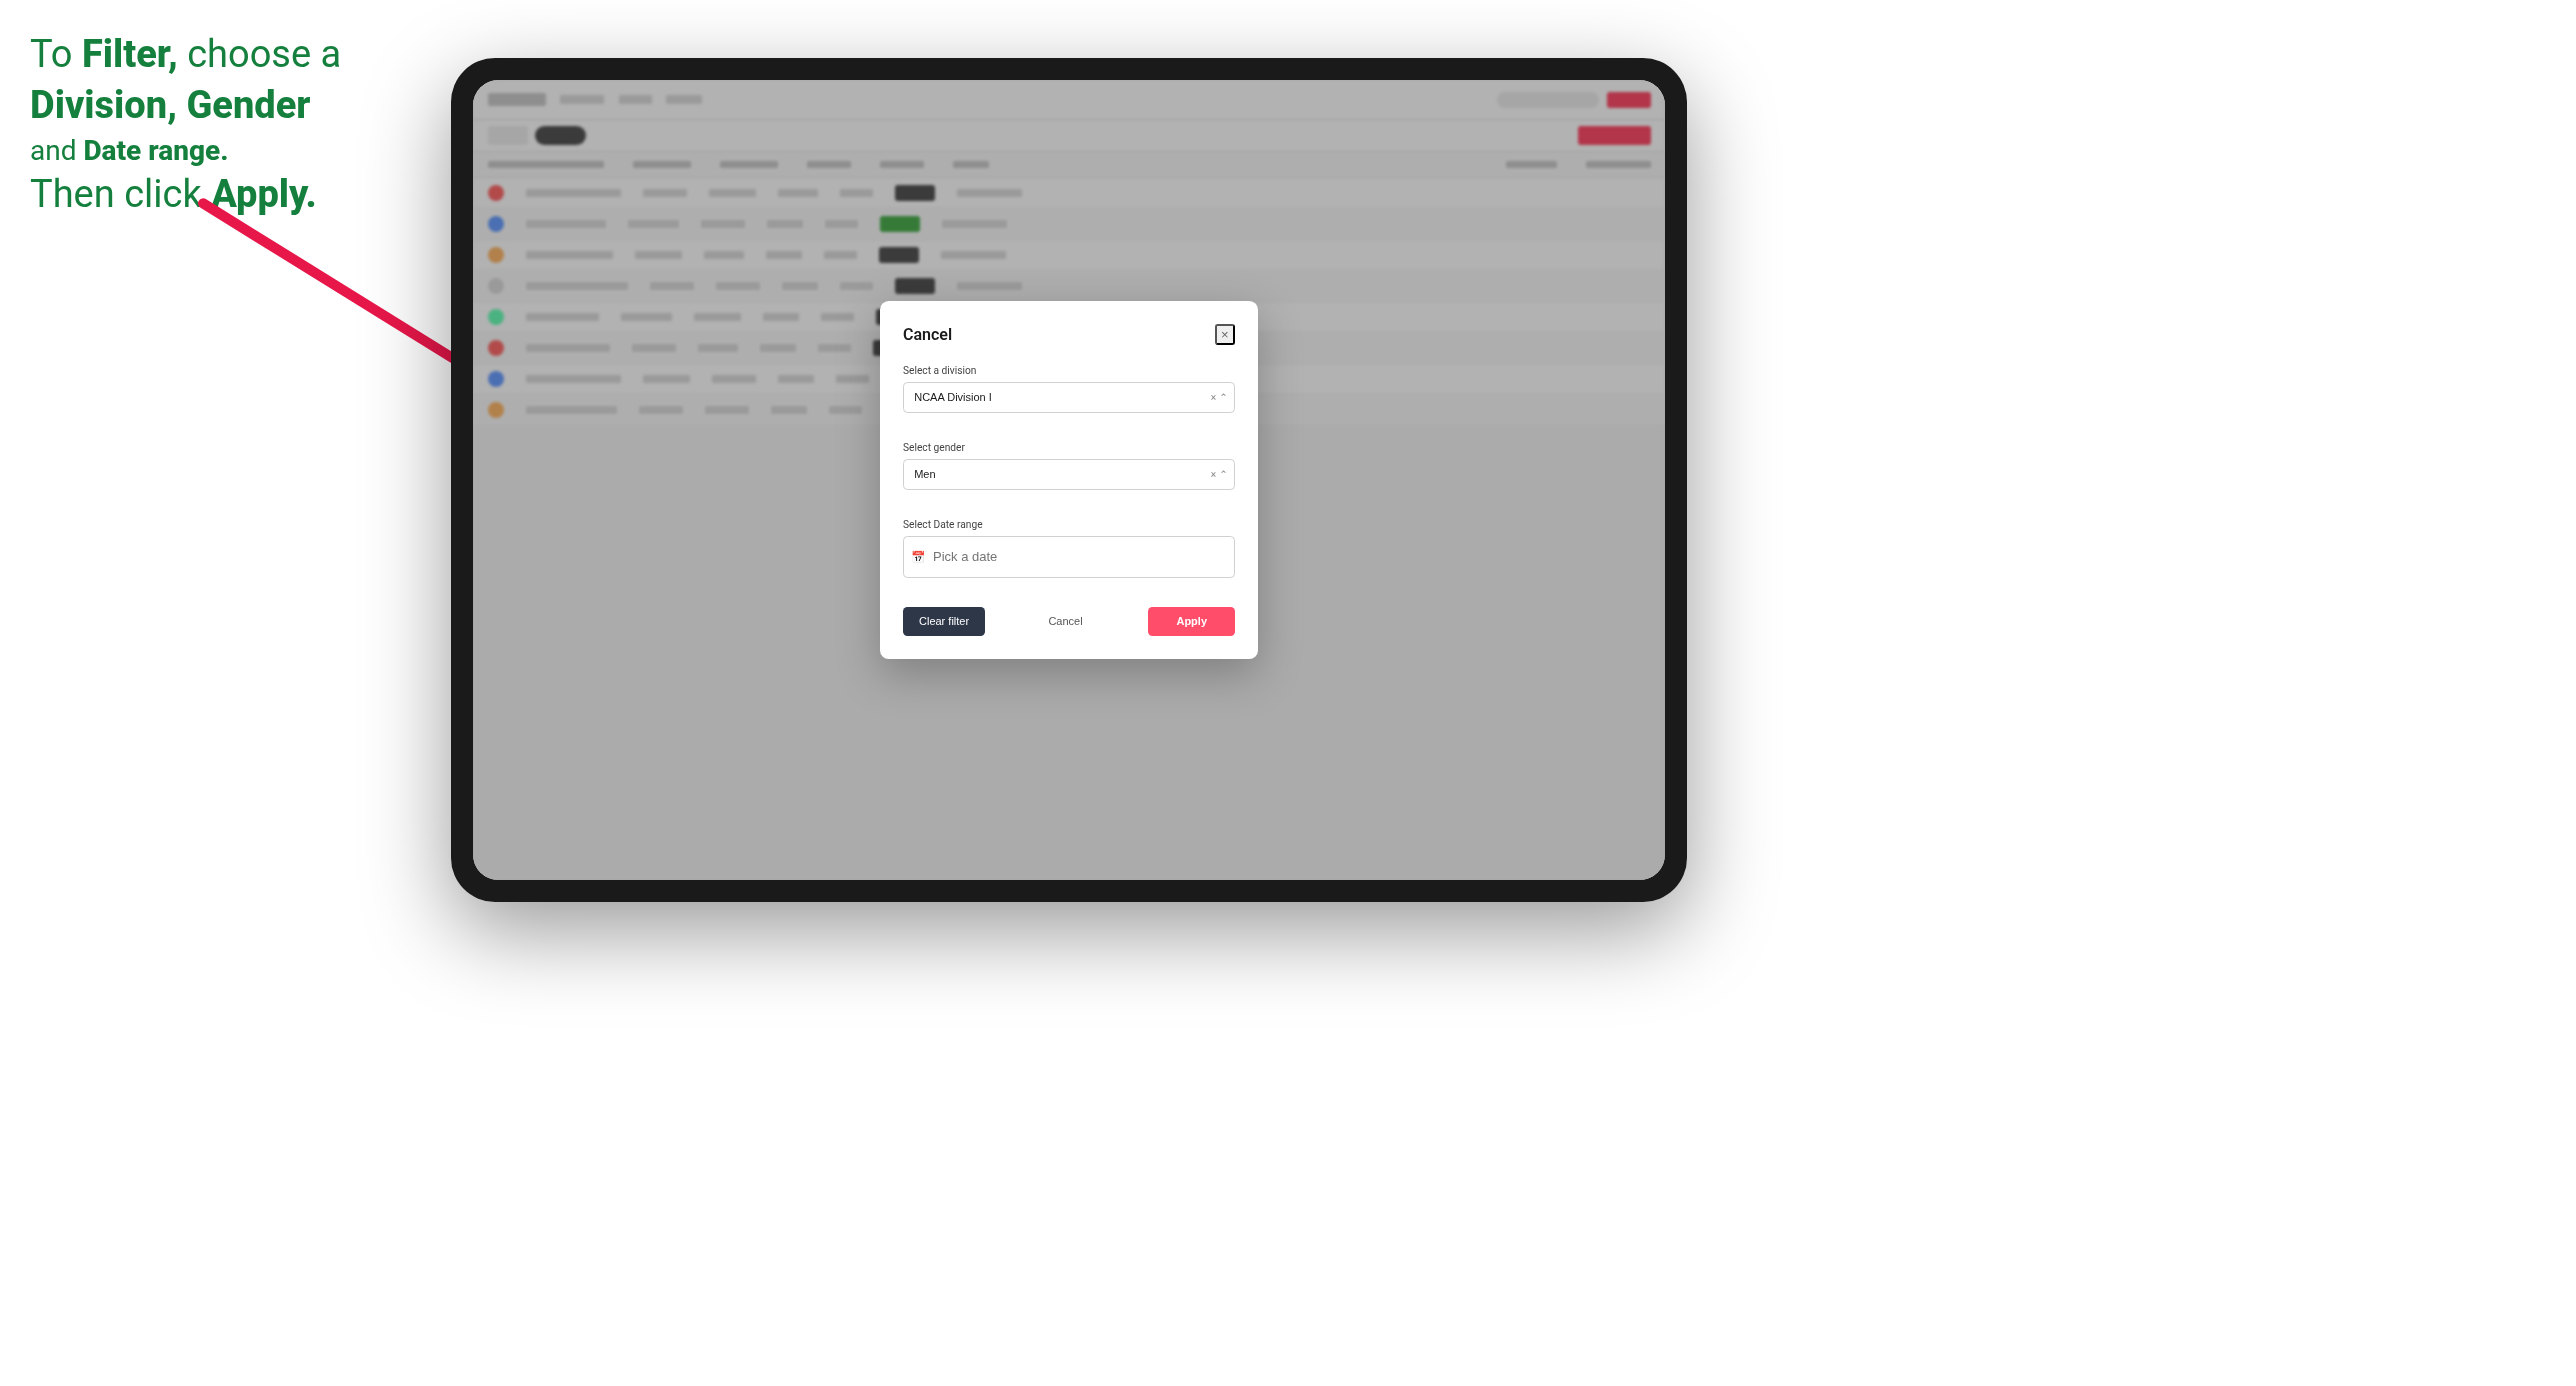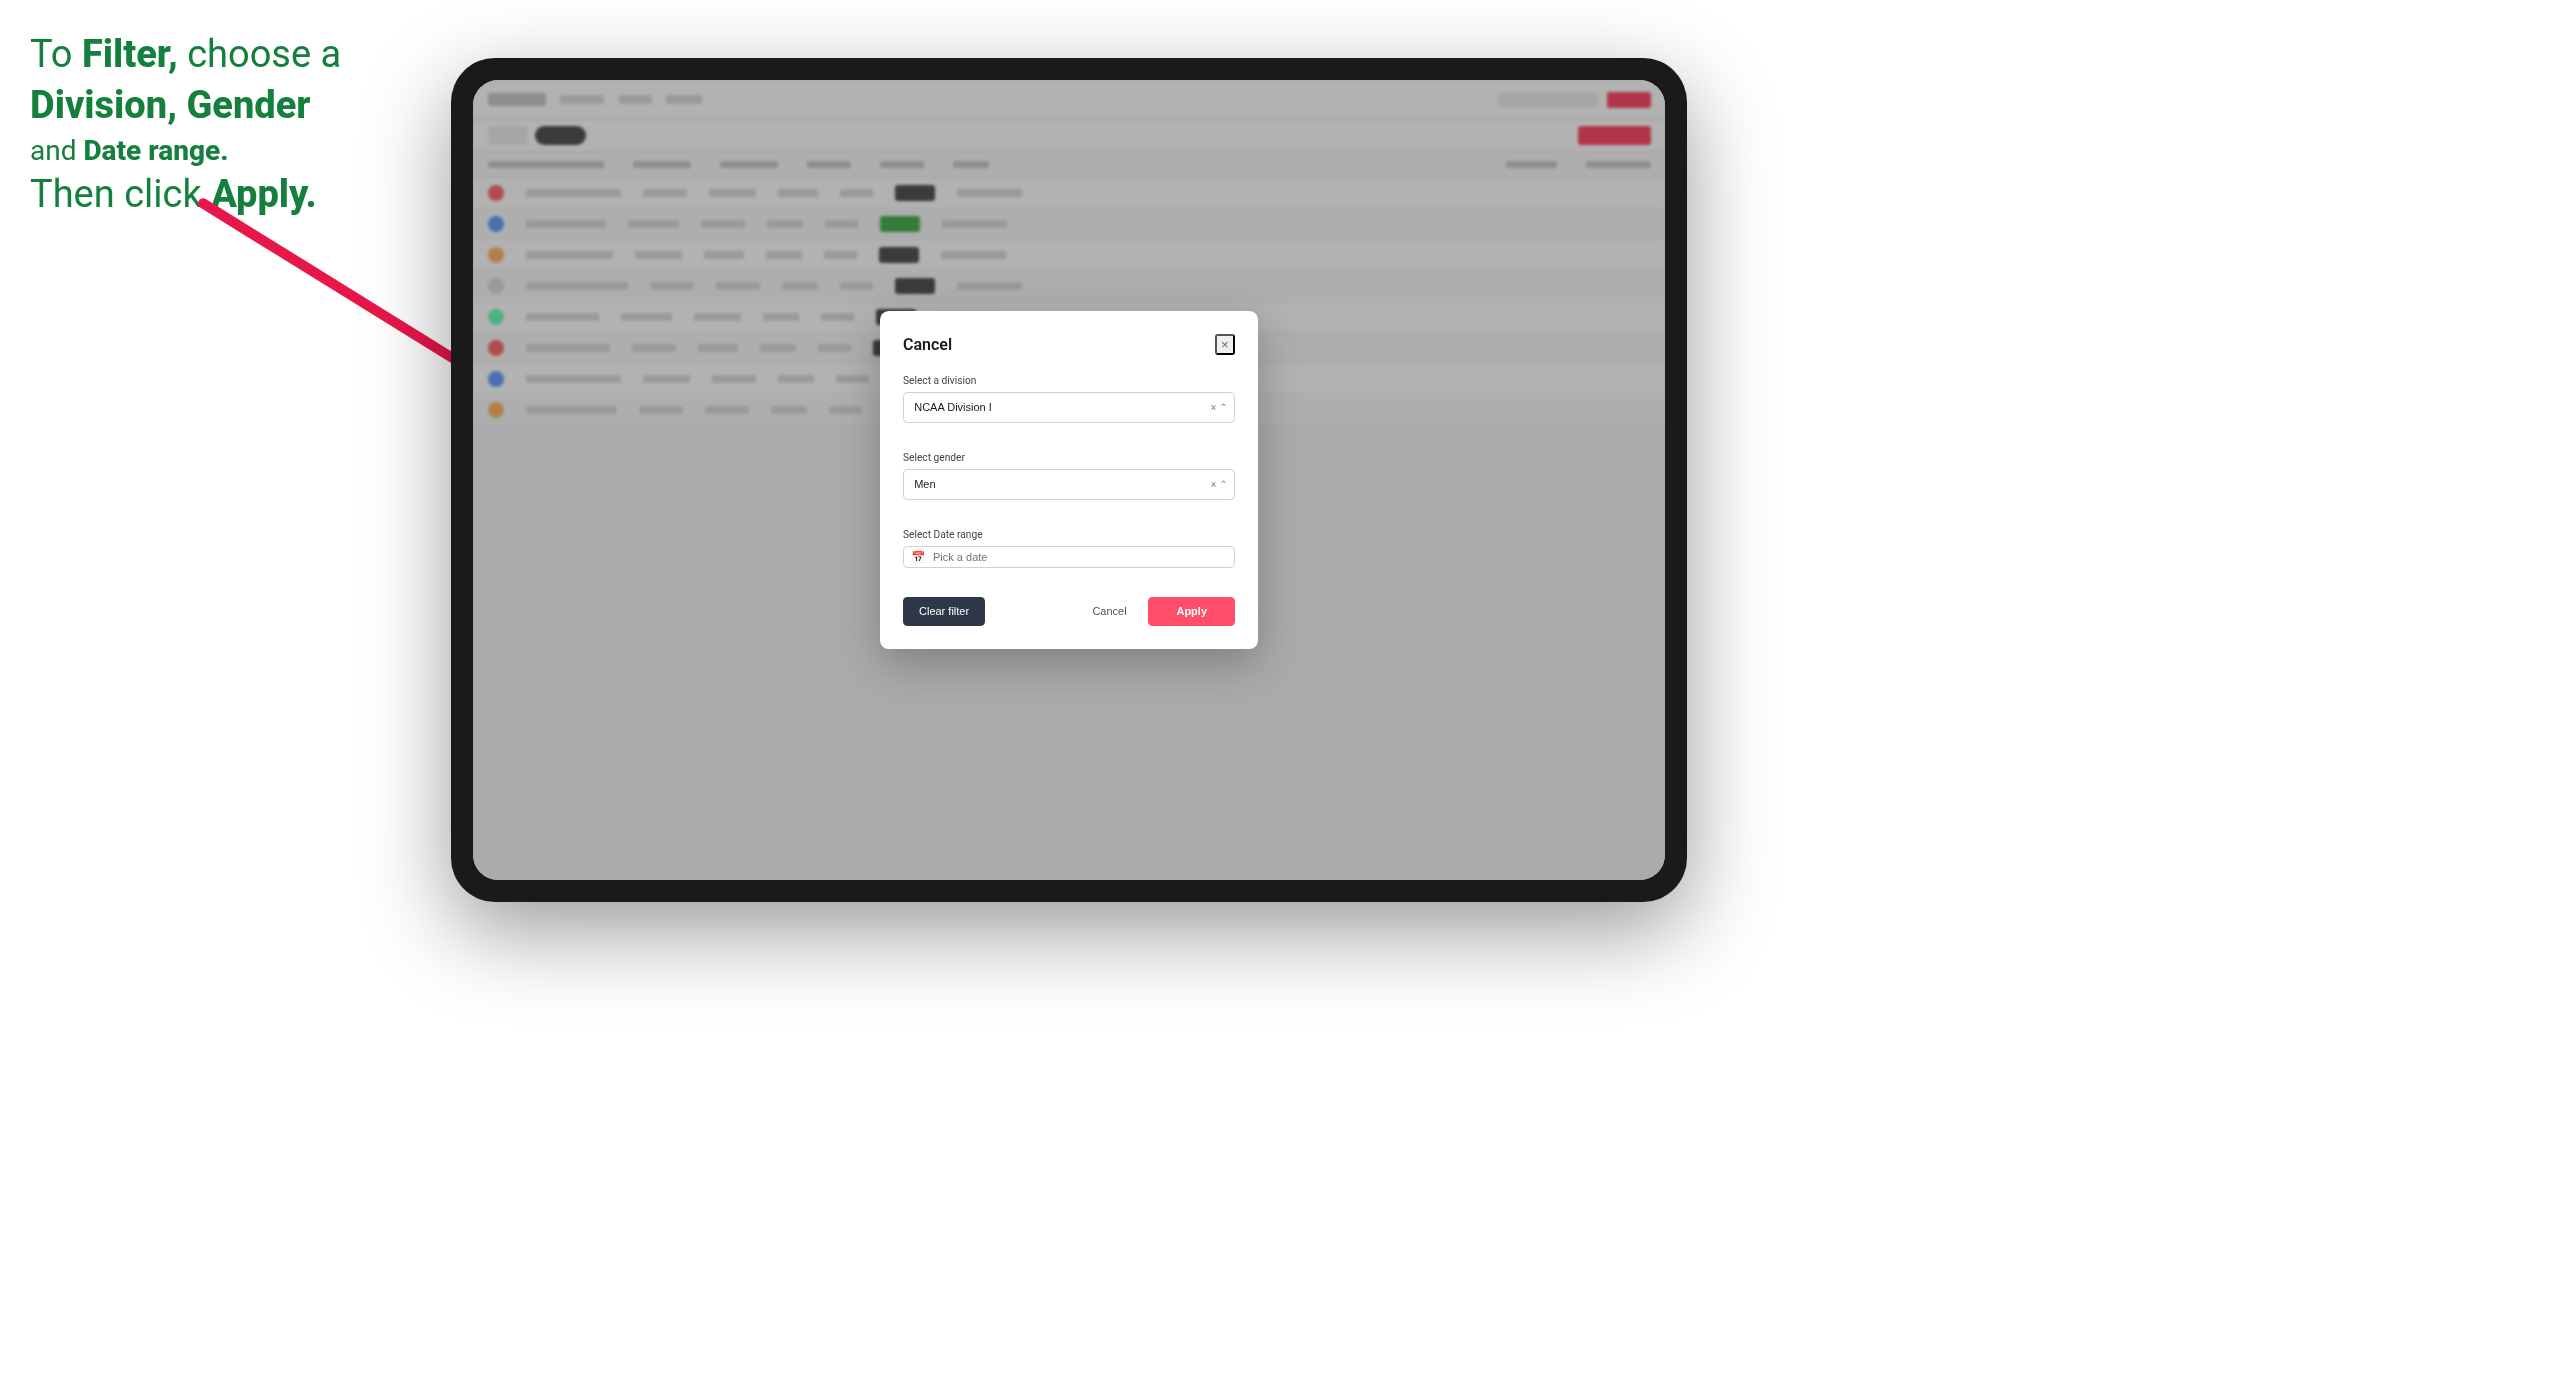--- a/index.html
+++ b/index.html
@@ -262,43 +262,44 @@
       font-size: 10.2px;
     }
 
     .date-input-wrapper {
       position: relative;
       width: 100%;
     }
 
     .date-input {
       width: 100%;
-      height: 22px;
+      height: 42px;
       border: 0.7px solid #d0d0d0;
       border-radius: 4.4px;
       padding: 0 10.2px 0 29px;
-      font-size: 11px;
+      font-size: 13px;
       color: #888888;
       background: #ffffff;
       cursor: pointer;
     }
 
     .date-icon {
       position: absolute;
       left: 8.7px;
       top: 50%;
       transform: translateY(-50%);
       color: #888;
       font-size: 11.6px;
     }
 
     .modal-footer {
       display: flex;
       align-items: flex-start;
       margin-top: 20.4px;
+      gap: 44px;
     }
 
     .btn-clear {
       height: 29px;
       padding: 0 16px;
       background: #2d3748;
       color: #ffffff;
       border: none;
       border-radius: 4.4px;
       font-size: 11px;

